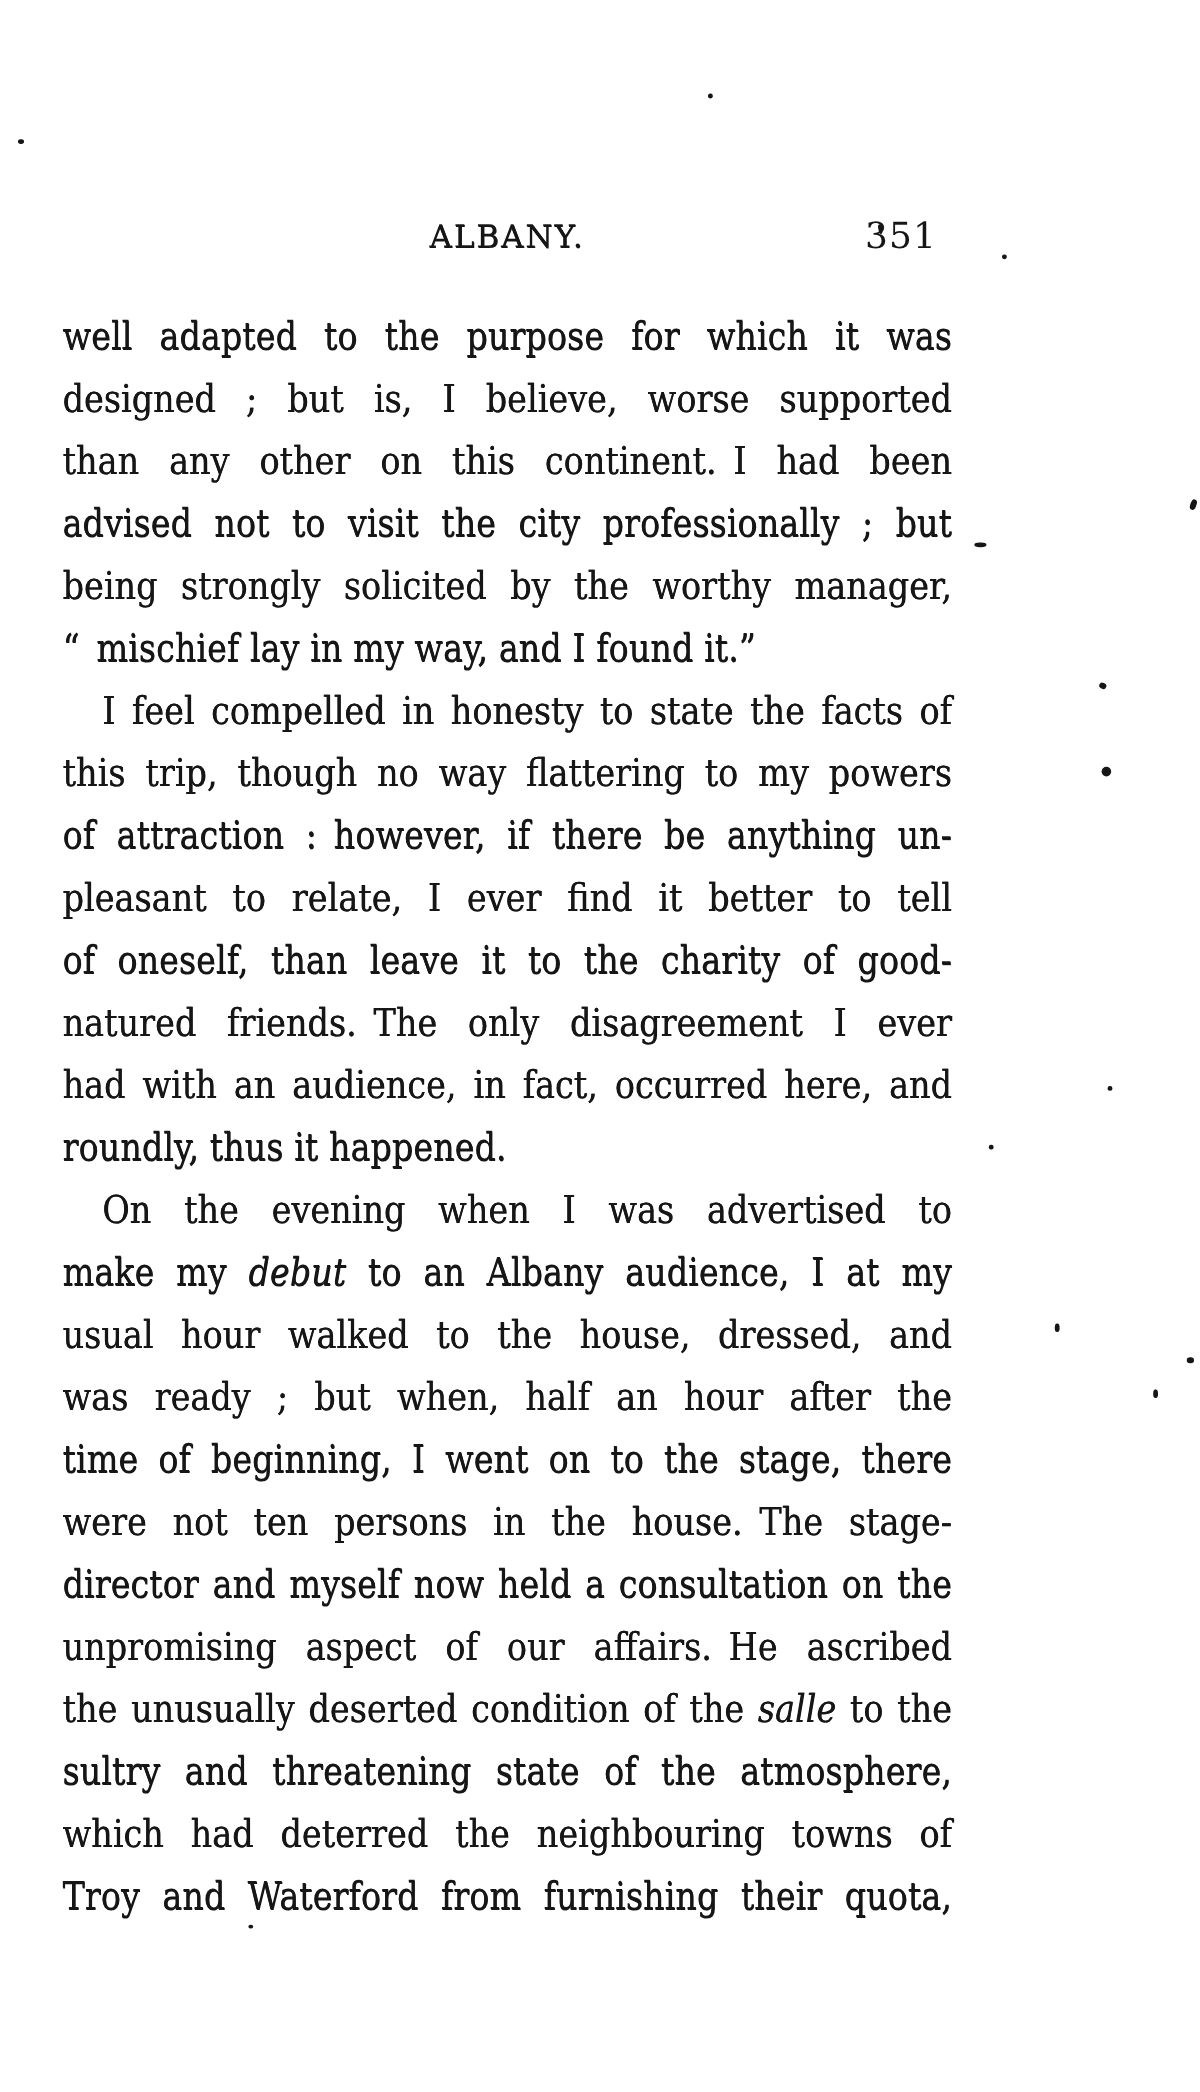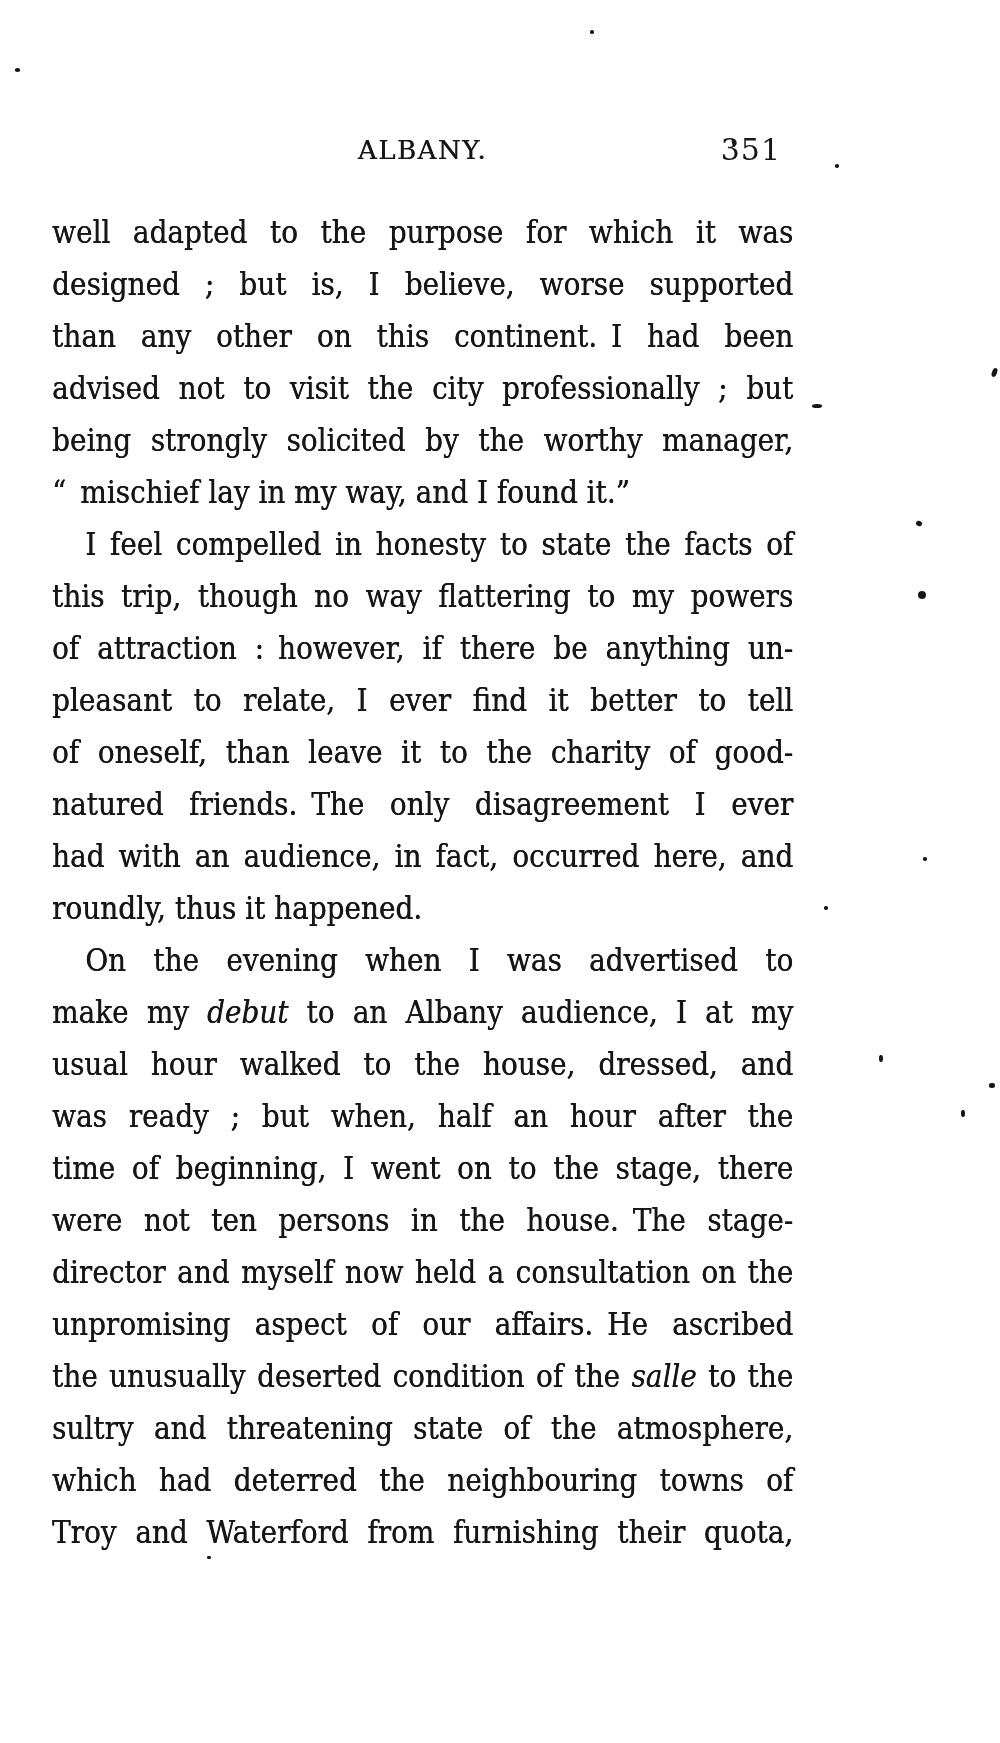--- a/index.html
+++ b/index.html
@@ -4,20 +4,21 @@
 <style>
   html, body { margin: 0; padding: 0; }
   .page {
     position: relative;
     width: 1000px;
     height: 1628px;
     background: var(--paper, #ffffff);
     color: var(--ink, #141414);
     font-family: "DejaVu Serif", serif;
     overflow: hidden;
+    margin-top: 48px;
   }
   .running-title {
     position: absolute;
     left: 52px; top: 137px; width: 741px;
     text-align: center;
     font-size: 26px;
     letter-spacing: 1.5px;
     line-height: 1;
     text-shadow: 0.35px 0.25px 0 currentColor;
   }

